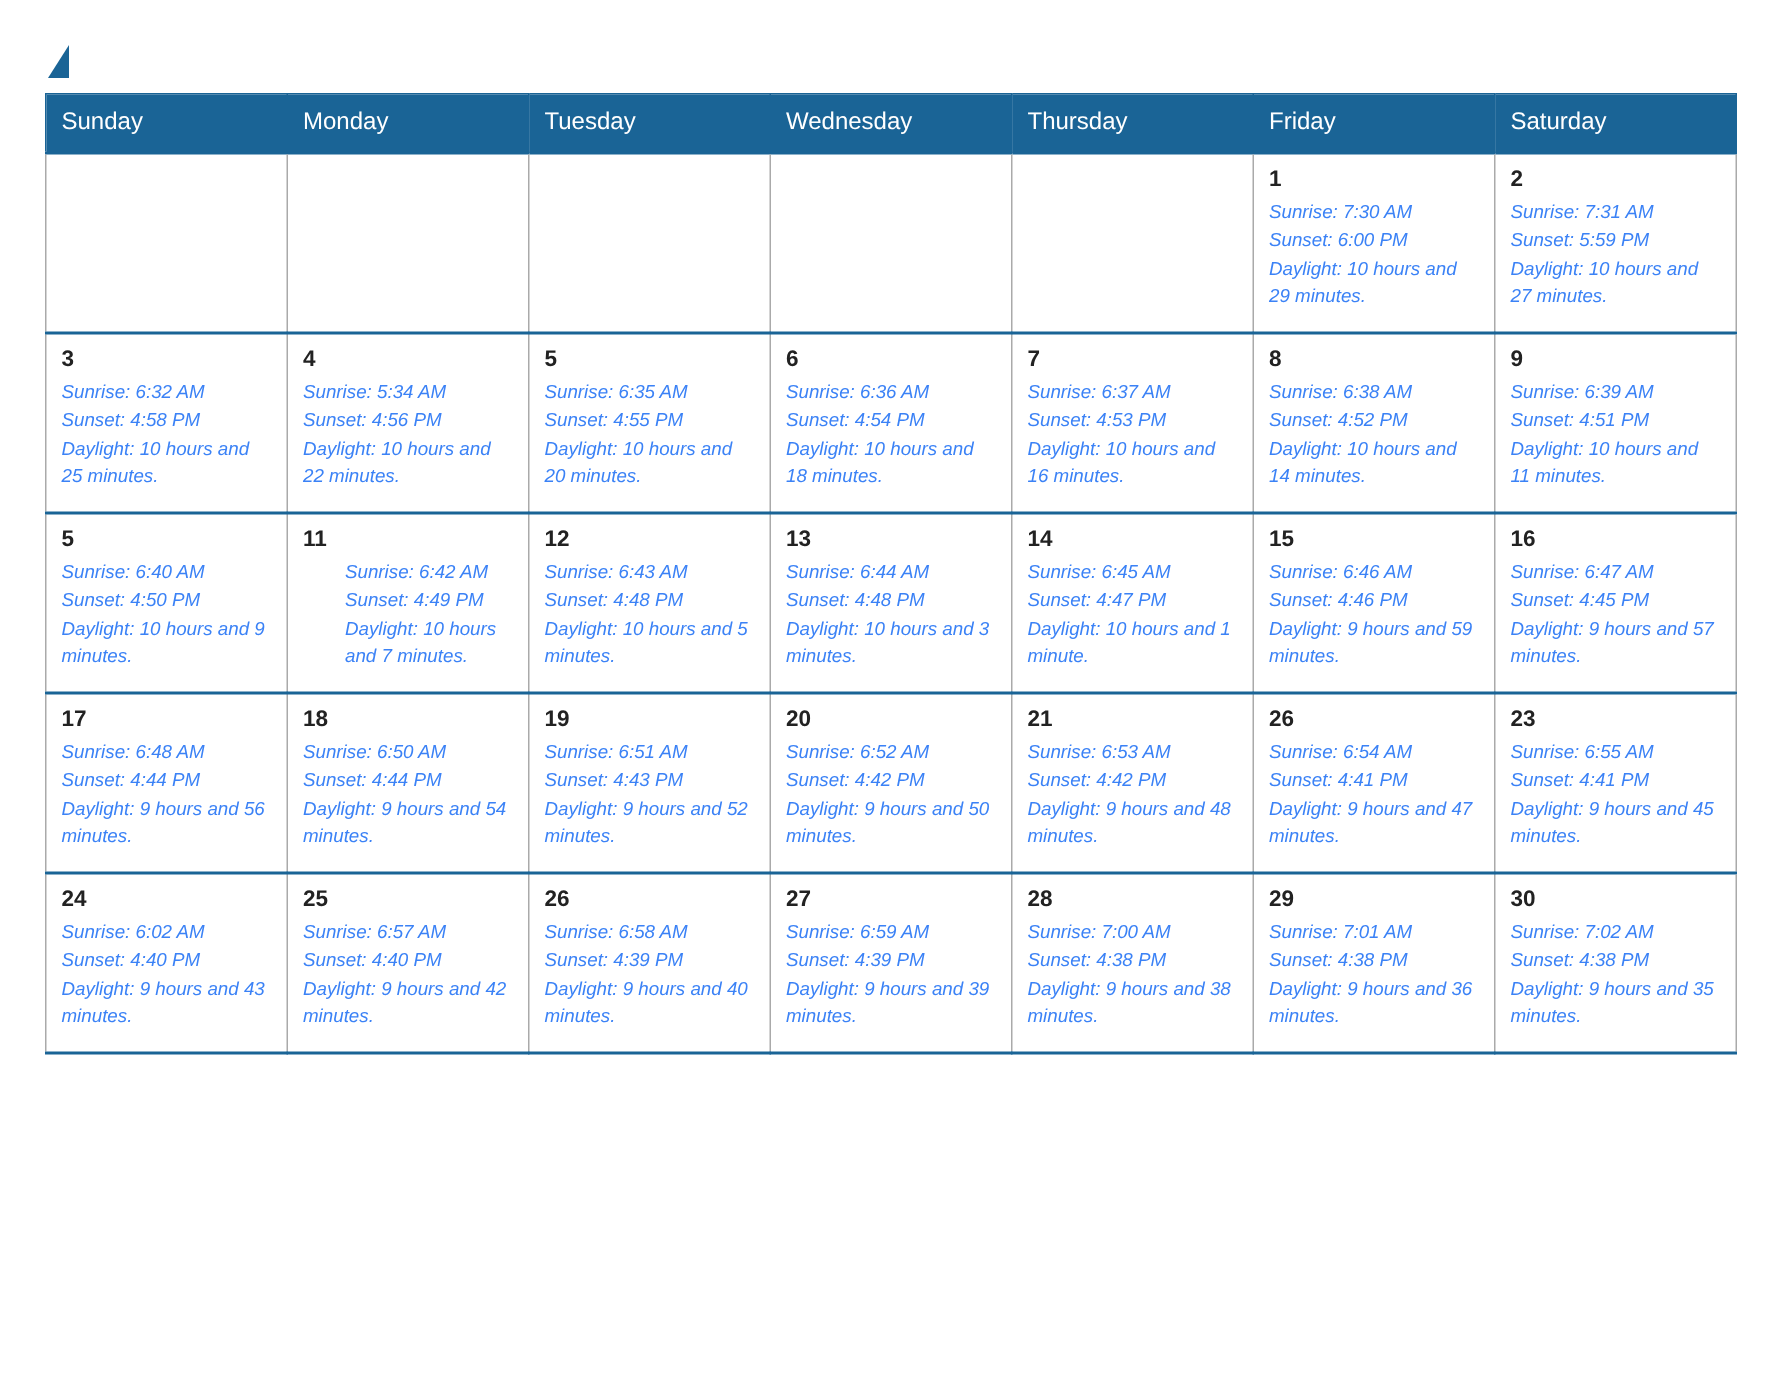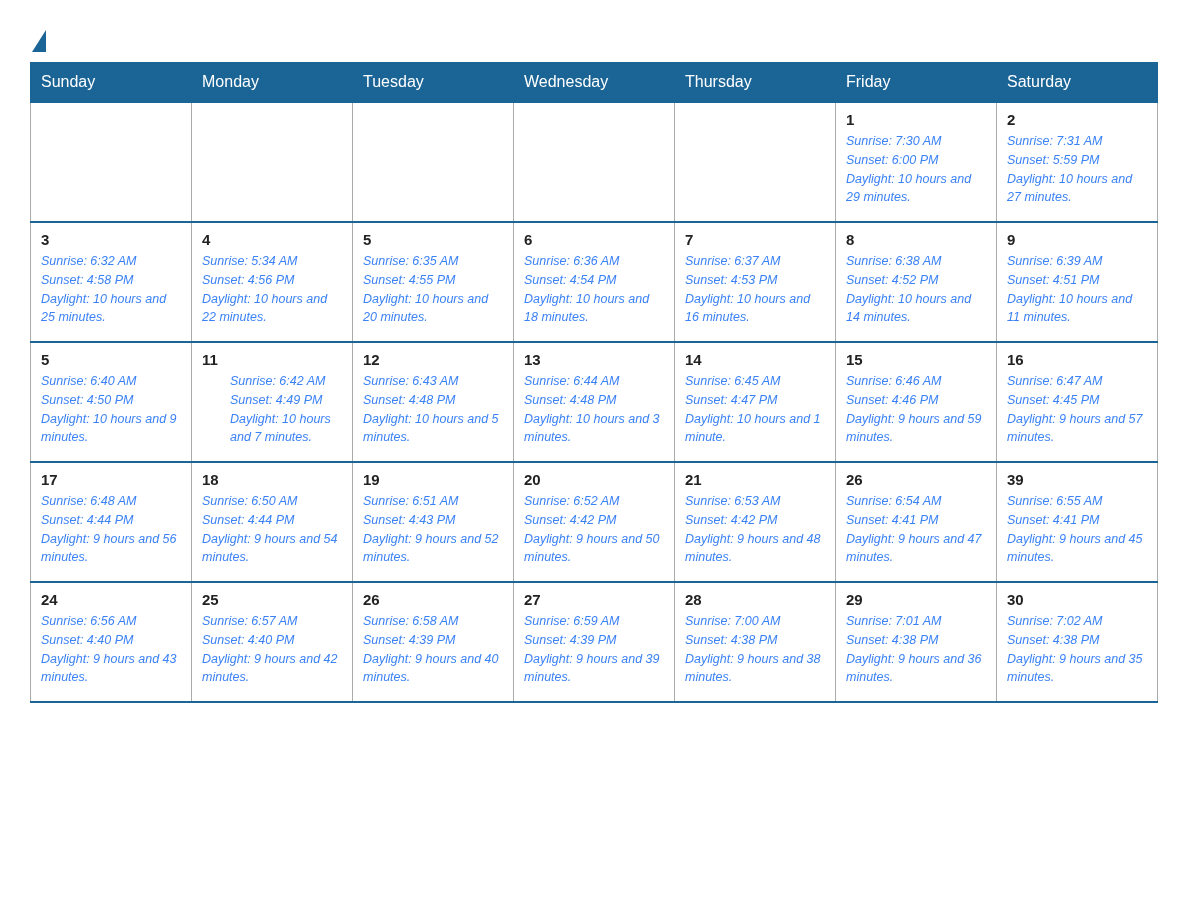--- a/index.html
+++ b/index.html
@@ -274,30 +274,30 @@
 Sunset: 4:42 PM
 Daylight: 9 hours and 48 minutes.</div>
         </td>
         <td>
           <span class="day-number">26</span>
           <div class="day-info" style="white-space: pre-line;">Sunrise: 6:54 AM
 Sunset: 4:41 PM
 Daylight: 9 hours and 47 minutes.</div>
         </td>
         <td>
-          <span class="day-number">39</span>
+          <span class="day-number">23</span>
           <div class="day-info" style="white-space: pre-line;">Sunrise: 6:55 AM
 Sunset: 4:41 PM
 Daylight: 9 hours and 45 minutes.</div>
         </td>
       </tr>
       <tr>
         <td>
           <span class="day-number">24</span>
-          <div class="day-info" style="white-space: pre-line;">Sunrise: 6:56 AM
+          <div class="day-info" style="white-space: pre-line;">Sunrise: 6:02 AM
 Sunset: 4:40 PM
 Daylight: 9 hours and 43 minutes.</div>
         </td>
         <td>
           <span class="day-number">25</span>
           <div class="day-info" style="white-space: pre-line;">Sunrise: 6:57 AM
 Sunset: 4:40 PM
 Daylight: 9 hours and 42 minutes.</div>
         </td>
         <td>

